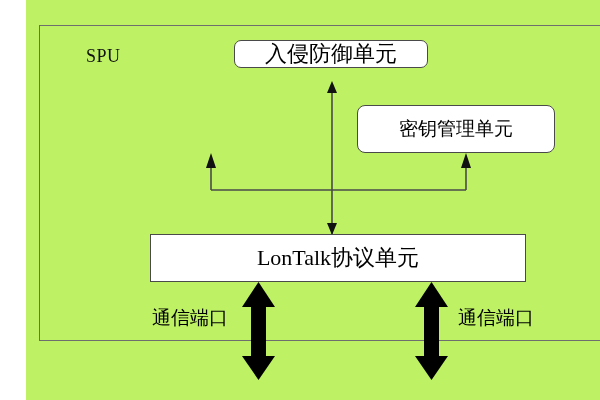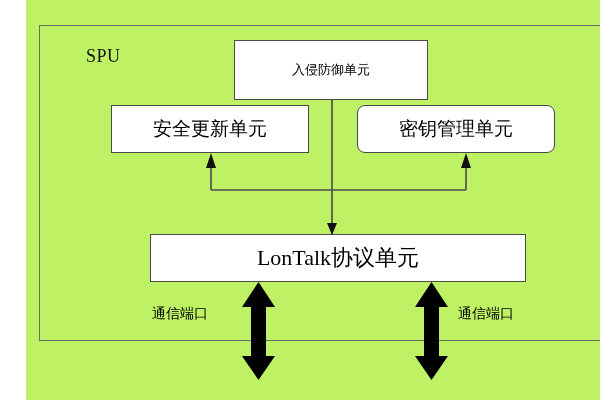--- a/index.html
+++ b/index.html
@@ -45,22 +45,23 @@
     display: flex;
     align-items: center;
     justify-content: center;
     color: #000000;
     white-space: nowrap;
   }
   .box-ips {
     left: 208px;
     top: 40px;
     width: 194px;
-    height: 60px;
-    font-size: 13px;
+    height: 28px;
+    font-size: 22px;
+    border-radius: 7px;
   }
   .box-update {
     left: 85px;
     top: 105px;
     width: 198px;
     height: 48px;
     font-size: 19px;
   }
   .box-key {
     left: 331px;
@@ -73,21 +74,21 @@
   .box-lontalk {
     left: 124px;
     top: 234px;
     width: 376px;
     height: 48px;
     font-size: 22px;
   }
   
   .port-label {
     position: absolute;
-    font-size: 14px;
+    font-size: 19px;
     color: #000000;
     white-space: nowrap;
   }
   .port-label-left  { left: 126px; top: 305px; }
   .port-label-right { left: 432px; top: 305px; }
 
   
   .overlay {
     position: absolute;
     left: 0;
@@ -140,23 +141,20 @@
       <rect x="398" y="300" width="15" height="63" fill="#000000"></rect>
       <path d="M405.5,282 L422,307 L389,307 Z" fill="#000000"></path>
       <path d="M405.5,380 L422,356 L389,356 Z" fill="#000000"></path>
     </g>
   </svg>
 
   <div class="unit-box box-ips">
     <span>入侵防御单元</span>
   </div>
 
-  <div class="unit-box box-update">
-    <span>安全更新单元</span>
-  </div>
 
   <div class="unit-box box-key">
     <span>密钥管理单元</span>
   </div>
 
   <div class="unit-box box-lontalk">
     <span>LonTalk协议单元</span>
   </div>
 
   <div class="port-label port-label-left">通信端口</div>

